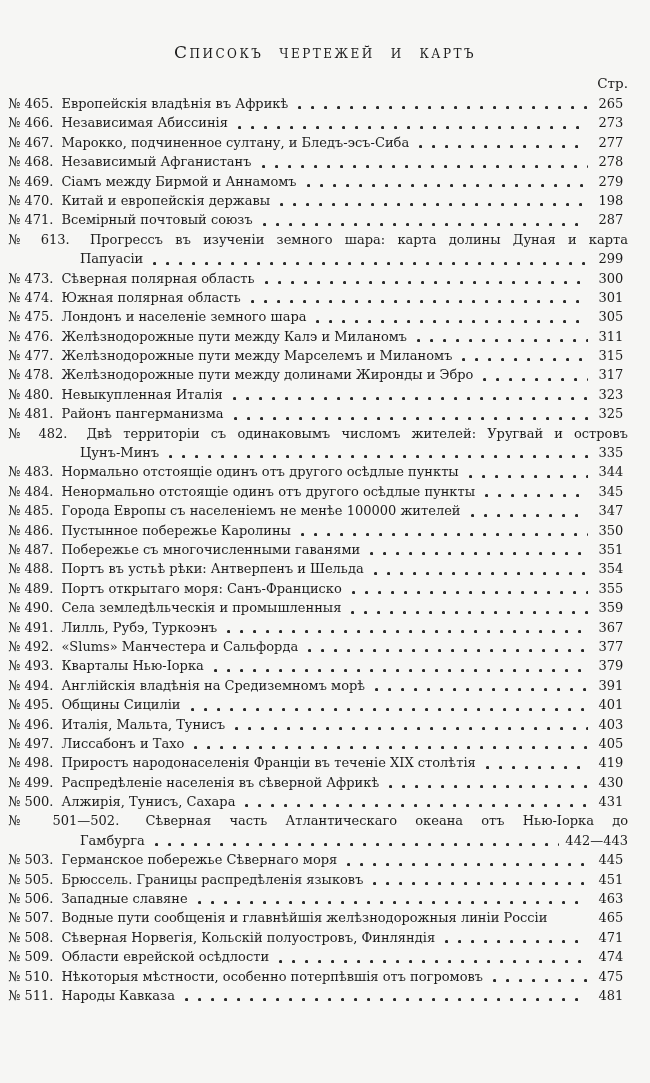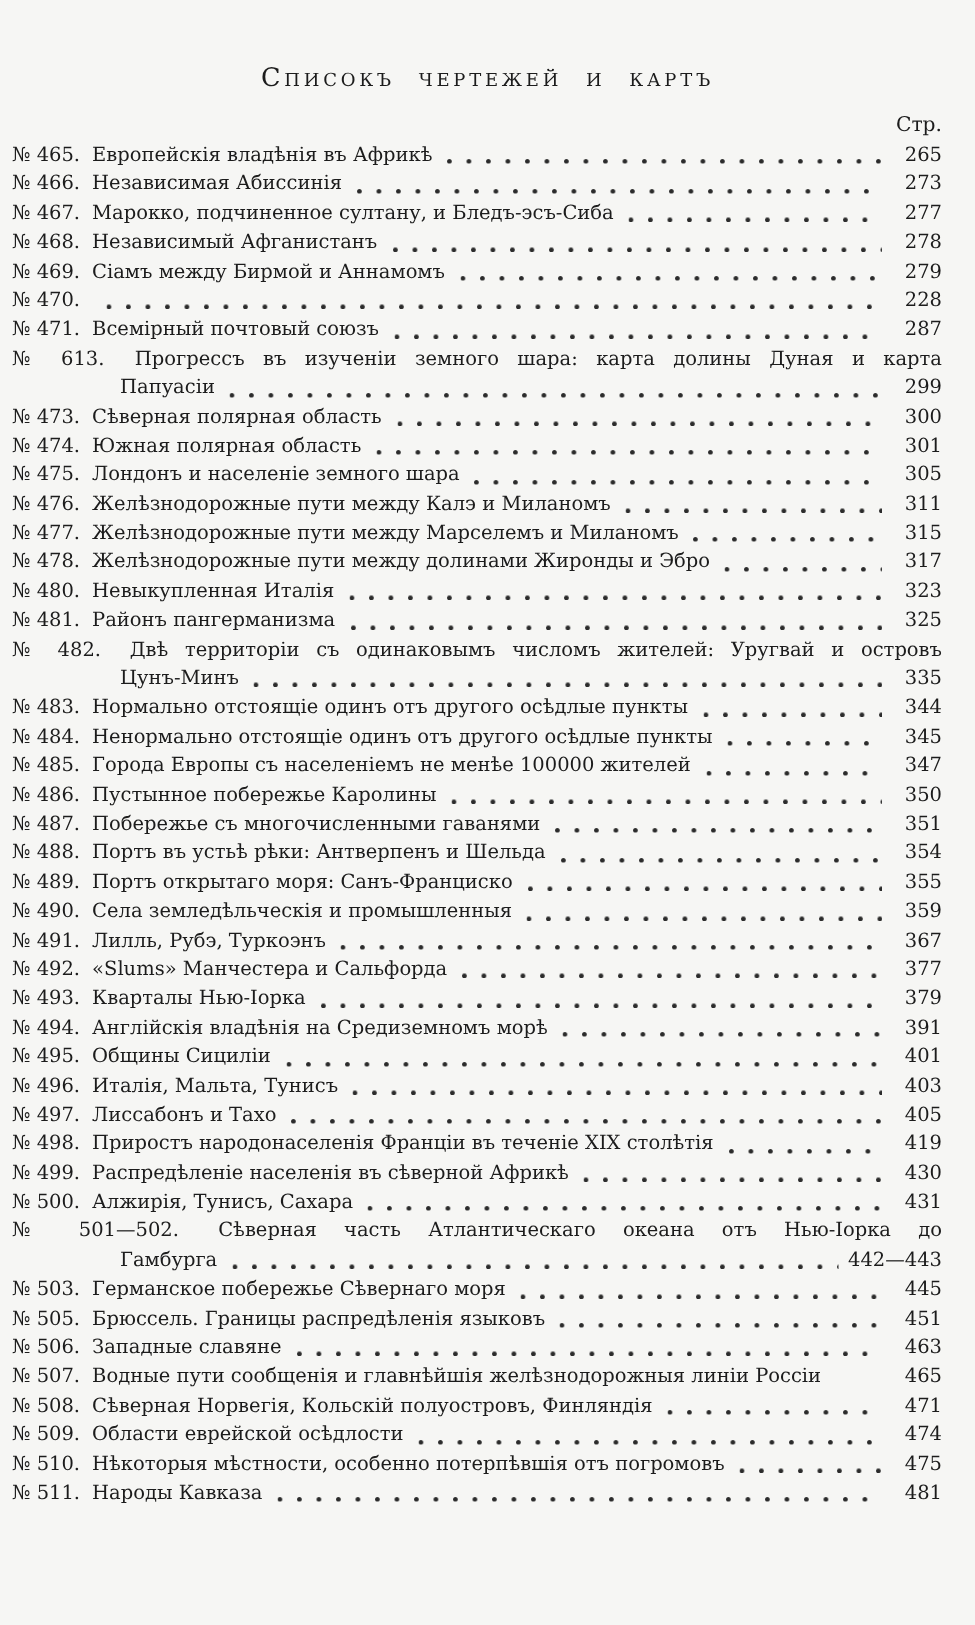--- a/index.html
+++ b/index.html
@@ -37,21 +37,21 @@
   }
   .line {
     display: flex;
     align-items: baseline;
     height: 19.4px;
     line-height: 19.4px;
     white-space: nowrap;
   }
   .num { margin-right: 8px; flex: none; }
   .txt { flex: none; }
-  .pg { margin-left: 6px; min-width: 34px; text-align: right; flex: none; }
+  .pg { margin-left: 6px; min-width: 34px; text-align: center; flex: none; }
   .leader {
     flex: 1 1 auto;
     min-width: 0;
     align-self: flex-end;
     height: 3px;
     margin: 0 0 4px 10px;
     background-image: radial-gradient(circle at 1.6px 1.6px, #2b2b2b 1.25px, transparent 1.9px);
     background-size: 13px 3px;
     background-repeat: repeat-x;
   }
@@ -109,22 +109,23 @@
     <div class="line line1">
       <span class="num">№ 469.</span>
       <span class="txt">Сіамъ между Бирмой и Аннамомъ</span>
       <span class="leader"></span>
       <span class="pg">279</span>
     </div>
   </div>
       <div class="entry">
     <div class="line line1">
       <span class="num">№ 470.</span>
-      <span class="leader"></span>
-      <span class="pg">228</span>
+      <span class="txt">Китай и европейскія державы</span>
+      <span class="leader"></span>
+      <span class="pg">198</span>
     </div>
   </div>
       <div class="entry">
     <div class="line line1">
       <span class="num">№ 471.</span>
       <span class="txt">Всемірный почтовый союзъ</span>
       <span class="leader"></span>
       <span class="pg">287</span>
     </div>
   </div>

